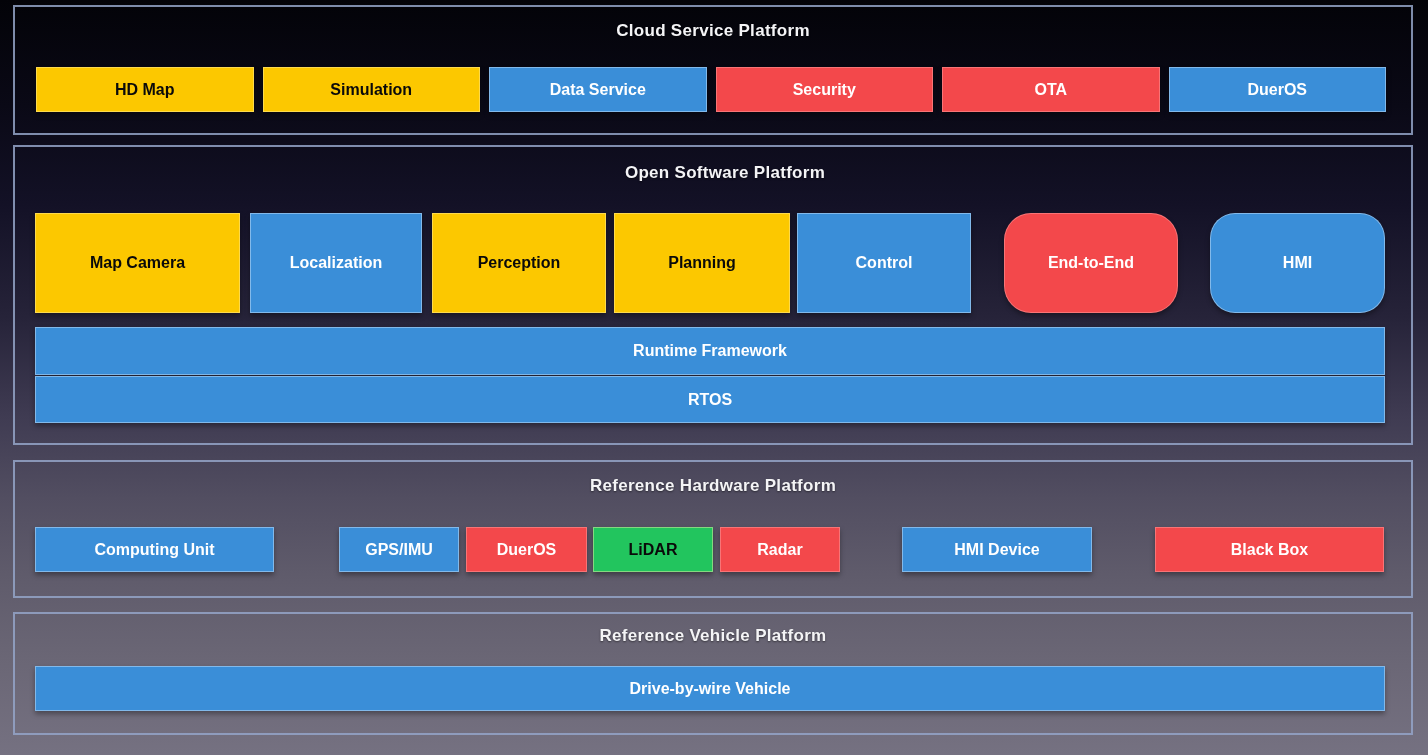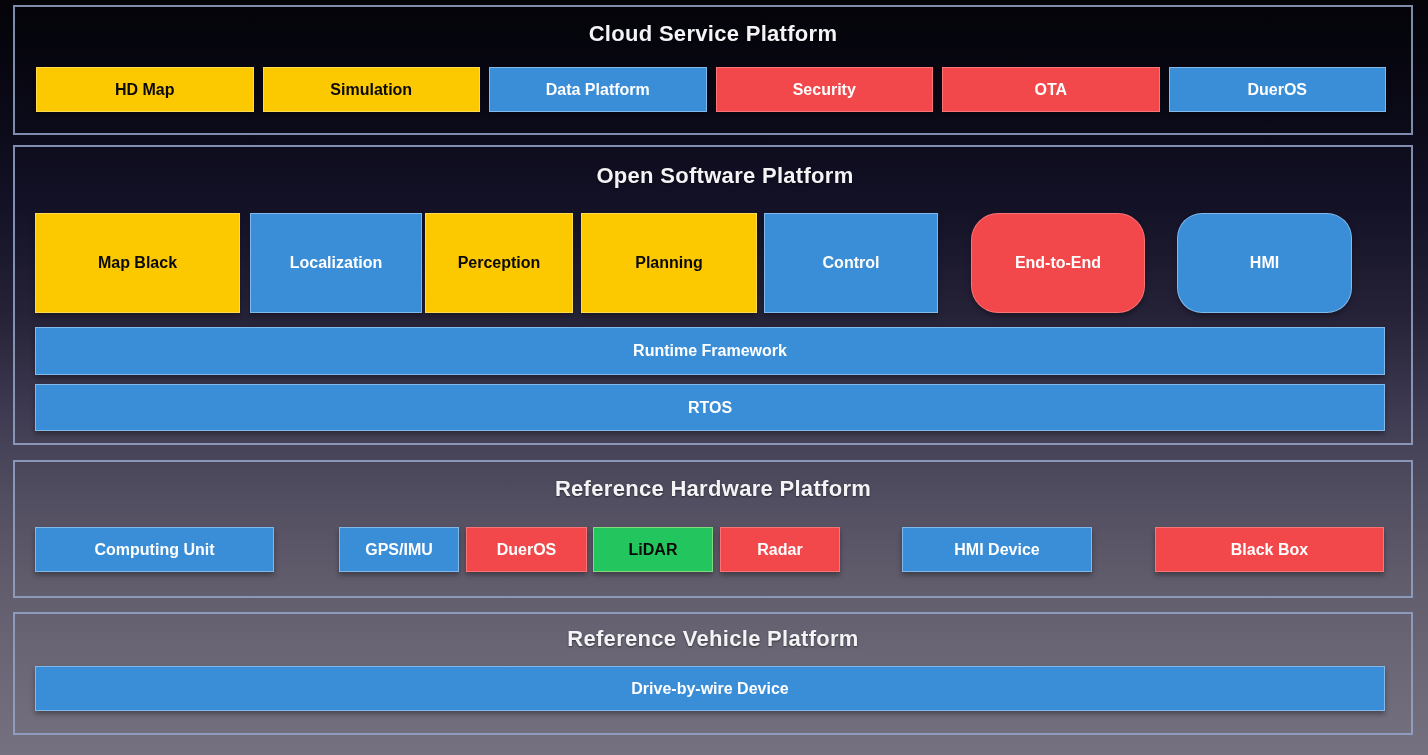--- a/index.html
+++ b/index.html
@@ -17,21 +17,21 @@
     border: 2px solid rgba(148, 165, 200, 0.85);
     box-sizing: border-box;
   }
   #section-cloud    { top: 5px;   height: 130px; }
   #section-software { top: 145px; height: 300px; }
   #section-hardware { top: 460px; height: 138px; }
   #section-vehicle  { top: 612px; height: 123px; }
 
   .section-title {
     text-align: center; color: #f4f4f6; font-weight: bold;
-    font-size: 22px; letter-spacing: 0.3px;
+    font-size: 17px; letter-spacing: 0.3px;
     text-shadow: 0 1px 2px rgba(0,0,0,0.5);
   }
   #section-cloud .section-title    { margin-top: 14px; }
   #section-software .section-title { margin-top: 16px; padding-left: 24px; }
   #section-hardware .section-title { margin-top: 14px; }
   #section-vehicle .section-title  { margin-top: 12px; }
 
   .row { position: absolute; display: flex; }
   #cloud-row    { left: 21px; top: 60px;  width: 1350px; height: 45px;  gap: 9px; }
   #software-row { left: 20px; top: 66px;  width: 1350px; height: 100px; }
@@ -45,61 +45,61 @@
   }
   .box.light { color: #ffffff; border: 1px solid rgba(190, 220, 250, 0.55); }
   .box.dark  { color: #0a0a0a; border: 1px solid rgba(255, 240, 170, 0.45); }
   .box.red-edge { border: 1px solid rgba(255, 170, 170, 0.45); }
 
   .cloud-box { flex: 1; height: 45px; }
 
   .module { height: 100px; }
   #m-map-engine   { width: 205px; }
   #m-localization { width: 172px; margin-left: 10px; }
-  #m-perception   { width: 148px; margin-left: 3px; }
+  #m-perception   { width: 174px; margin-left: 10px; }
   #m-planning     { width: 176px; margin-left: 8px;  }
   #m-control      { width: 174px; margin-left: 7px;  }
   #m-end-to-end   { width: 174px; margin-left: 33px; border-radius: 27px; }
   #m-hmi          { width: 175px; margin-left: 32px; border-radius: 25px; }
 
   .full-bar {
     position: absolute; left: 20px; width: 1350px;
   }
   #bar-runtime { top: 180px; height: 48px; }
-  #bar-rtos    { top: 237px; height: 47px; }
+  #bar-rtos    { top: 229px; height: 47px; }
   #bar-vehicle { top: 52px;  height: 45px; }
 
   .hw { height: 45px; }
   #h-computing-unit { width: 239px; }
   #h-gps-imu        { width: 120px; margin-left: 65px; }
   #h-camera         { width: 121px; margin-left: 7px; }
   #h-lidar          { width: 120px; margin-left: 6px; }
   #h-radar          { width: 120px; margin-left: 7px; }
   #h-hmi-device     { width: 190px; margin-left: 62px; }
   #h-black-box      { width: 229px; margin-left: 63px; }
 </style>
 </head>
 <body>
 
 <div class="section" id="section-cloud">
   <div class="section-title">Cloud Service Platform</div>
   <div class="row" id="cloud-row">
     <div class="box dark cloud-box" style="background-color: rgb(252, 200, 0);">HD Map</div>
     <div class="box dark cloud-box" style="background-color: rgb(252, 200, 0);">Simulation</div>
-    <div class="box light cloud-box" style="background-color: rgb(58, 142, 216);">Data Platform</div>
+    <div class="box light cloud-box" style="background-color: rgb(58, 142, 216);">Data Service</div>
     <div class="box light red-edge cloud-box" style="background-color: rgb(243, 72, 75);">Security</div>
     <div class="box light red-edge cloud-box" style="background-color: rgb(243, 72, 75);">OTA</div>
     <div class="box light cloud-box" style="background-color: rgb(58, 142, 216);">DuerOS</div>
   </div>
 </div>
 
 <div class="section" id="section-software">
   <div class="section-title">Open Software Platform</div>
   <div class="row" id="software-row">
-    <div class="box dark module" id="m-map-engine" style="background-color: rgb(252, 200, 0);">Map Black</div>
+    <div class="box dark module" id="m-map-engine" style="background-color: rgb(252, 200, 0);">Map Camera</div>
     <div class="box light module" id="m-localization" style="background-color: rgb(58, 142, 216);">Localization</div>
     <div class="box dark module" id="m-perception" style="background-color: rgb(252, 200, 0);">Perception</div>
     <div class="box dark module" id="m-planning" style="background-color: rgb(252, 200, 0);">Planning</div>
     <div class="box light module" id="m-control" style="background-color: rgb(58, 142, 216);">Control</div>
     <div class="box light red-edge module" id="m-end-to-end" style="background-color: rgb(243, 72, 75);">End-to-End</div>
     <div class="box light module" id="m-hmi" style="background-color: rgb(58, 142, 216);">HMI</div>
   </div>
   <div class="box light full-bar" id="bar-runtime" style="background-color: rgb(58, 142, 216);">Runtime Framework</div>
   <div class="box light full-bar" id="bar-rtos" style="background-color: rgb(58, 142, 216);">RTOS</div>
 </div>
@@ -112,14 +112,14 @@
     <div class="box light red-edge hw" id="h-camera" style="background-color: rgb(243, 72, 75);">DuerOS</div>
     <div class="box dark hw" id="h-lidar" style="background-color: #22c55e;">LiDAR</div>
     <div class="box light red-edge hw" id="h-radar" style="background-color: rgb(243, 72, 75);">Radar</div>
     <div class="box light hw" id="h-hmi-device" style="background-color: rgb(58, 142, 216);">HMI Device</div>
     <div class="box light red-edge hw" id="h-black-box" style="background-color: rgb(243, 72, 75);">Black Box</div>
   </div>
 </div>
 
 <div class="section" id="section-vehicle">
   <div class="section-title">Reference Vehicle Platform</div>
-  <div class="box light full-bar" id="bar-vehicle" style="background-color: rgb(58, 142, 216);">Drive-by-wire Device</div>
+  <div class="box light full-bar" id="bar-vehicle" style="background-color: rgb(58, 142, 216);">Drive-by-wire Vehicle</div>
 </div>
 
 </body></html>

